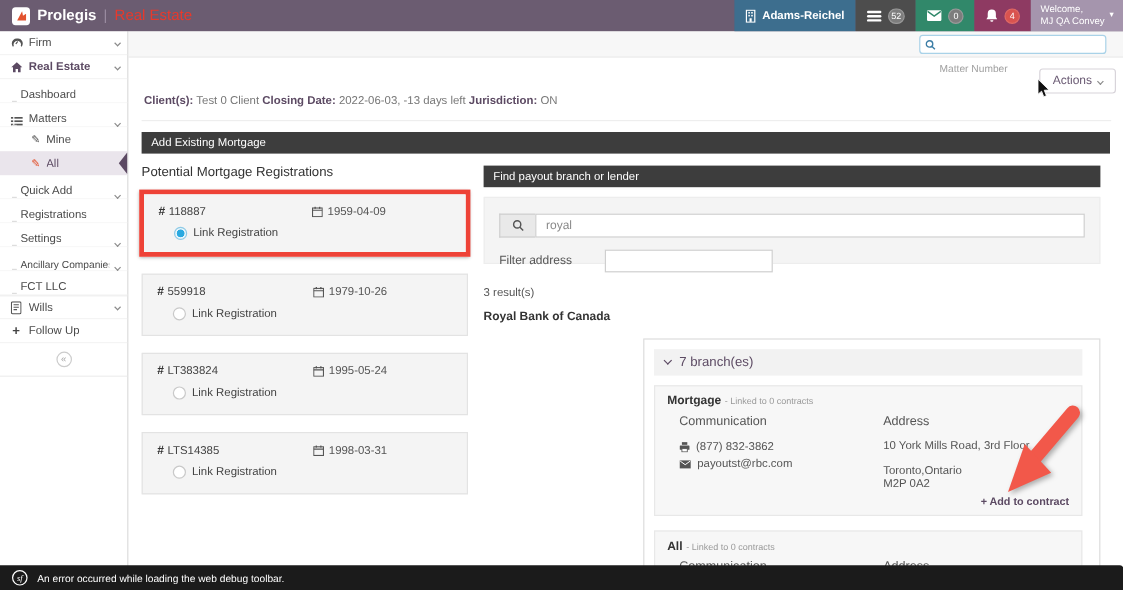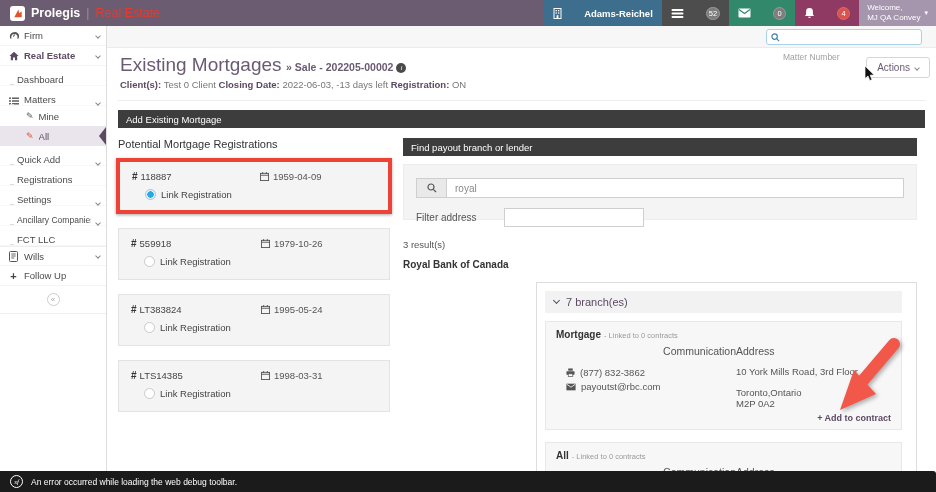--- a/index.html
+++ b/index.html
@@ -10,21 +10,21 @@
   }
   
   .topbar { position:absolute; top:0; left:0; right:0; height:26px; background:#6b5c71;
     display:flex; align-items:stretch; z-index:30; }
   .brand { display:flex; align-items:center; padding-left:10px; gap:6px; }
   .logo-box { width:15px; height:15px; background:#fff; border-radius:3px; display:flex; align-items:center; justify-content:center; }
   .brand-name { color:#fff; font-weight:bold; font-size:12.5px; }
   .brand-sep { color:#9b8da1; font-size:12px; }
   .brand-suffix { color:#e8392c; font-size:12.5px; }
   .topbar-right { margin-left:auto; display:flex; align-items:stretch; }
-  .hbtn { display:flex; align-items:center; gap:22px; padding:0 9px; color:#fff; font-size:9.5px; cursor:pointer; }
+  .hbtn { display:flex; align-items:center; gap:5px; padding:0 9px; color:#fff; font-size:9.5px; cursor:pointer; }
   .hbtn.blue { background:#3d6e8e; }
   .hbtn.gray { background:#4d4d4d; }
   .hbtn.green { background:#31886a; }
   .hbtn.maroon { background:#8e3a62; }
   .badge { min-width:13px; height:13px; border-radius:7px; background:#7d7d7d; border:1px solid #9a9a9a;
     color:#fff; font-size:7.5px; display:flex; align-items:center; justify-content:center; padding:0 2px; }
   .badge.red { background:#d9534f; border-color:#e06965; }
   .welcome { background:#a595ad; color:#fff; font-size:8px; line-height:1.25; padding:0 8px;
     display:flex; align-items:center; gap:4px; cursor:pointer; min-width:62px; }
   .welcome .caret { font-size:7px; }
@@ -107,21 +107,21 @@
   .branches-hdr { background:#f2f2f2; color:#5c4a63; font-size:11px; padding:5px 9px; display:flex;
     align-items:center; gap:7px; cursor:pointer; }
   .chev-purple { width:5px; height:5px; border-right:1.7px solid #5c4a63; border-bottom:1.7px solid #5c4a63;
     display:inline-block; transform:rotate(45deg); margin-top:-3px; }
   .branch-card { margin-top:8px; background:#f7f7f7; border:1px solid #e8e8e8; padding:7px 10px 6px 10px; }
   .branch-title { font-size:10px; color:#333; }
   .branch-title b { font-weight:bold; }
   .branch-title .note { font-size:7.5px; color:#9a9a9a; margin-left:3px; }
   .branch-cols { display:flex; margin-top:5px; }
   .bcol { font-size:9.5px; color:#555; }
-  .bcol.comm { width:180px; padding-left:10px;text-align:right; }
+  .bcol.comm { width:180px; padding-left:10px; }
   .bcol-hdr { font-size:10.5px; color:#555; margin-bottom:9px; }
   .cline { display:flex; align-items:center; gap:5px; line-height:1.45; }
   .addr-block .gap { height:10px; }
   .add-link { text-align:right; font-size:9px; color:#5c4a63; font-weight:bold; margin-top:4px; cursor:pointer; }
   .add-link .plus { margin-right:2px; }
   
   .annot-arrow { position:absolute; left:722px; top:286px; z-index:40; pointer-events:none;
     filter:drop-shadow(2px 2px 2px rgba(0,0,0,.3)); }
   .cursor { position:absolute; left:864px; top:66px; z-index:60; pointer-events:none; }
   
@@ -287,35 +287,27 @@
     <span class="side-ic" style="font-weight:bold; font-size:11px; color:#444;">+</span>
     <span class="lbl">Follow Up</span>
   </div>
   <div class="collapse-row">
     <span class="collapse-btn">«</span>
   </div>
 </div>
 
 <div class="main">
 
-  <div class="page-title-row">
-    <h1 class="page-title">Existing Mortgages</h1>
-    <span class="crumb">
-      <span>»</span>
-      <span>Sale - 202205-00002</span>
-    </span>
-    <span class="info-dot">i</span>
-  </div>
 
   <div class="meta-line">
     <b>Client(s):</b>
     <span>Test 0 Client</span>
     <b>Closing Date:</b>
     <span>2022-06-03, -13 days left</span>
-    <b>Registration:</b>
+    <b>Jurisdiction:</b>
     <span>ON</span>
   </div>
 
   <div class="actions-btn">
     <span>Actions</span>
     <span class="chev"></span>
   </div>
 
   <div class="hdr-divider"></div>
 

